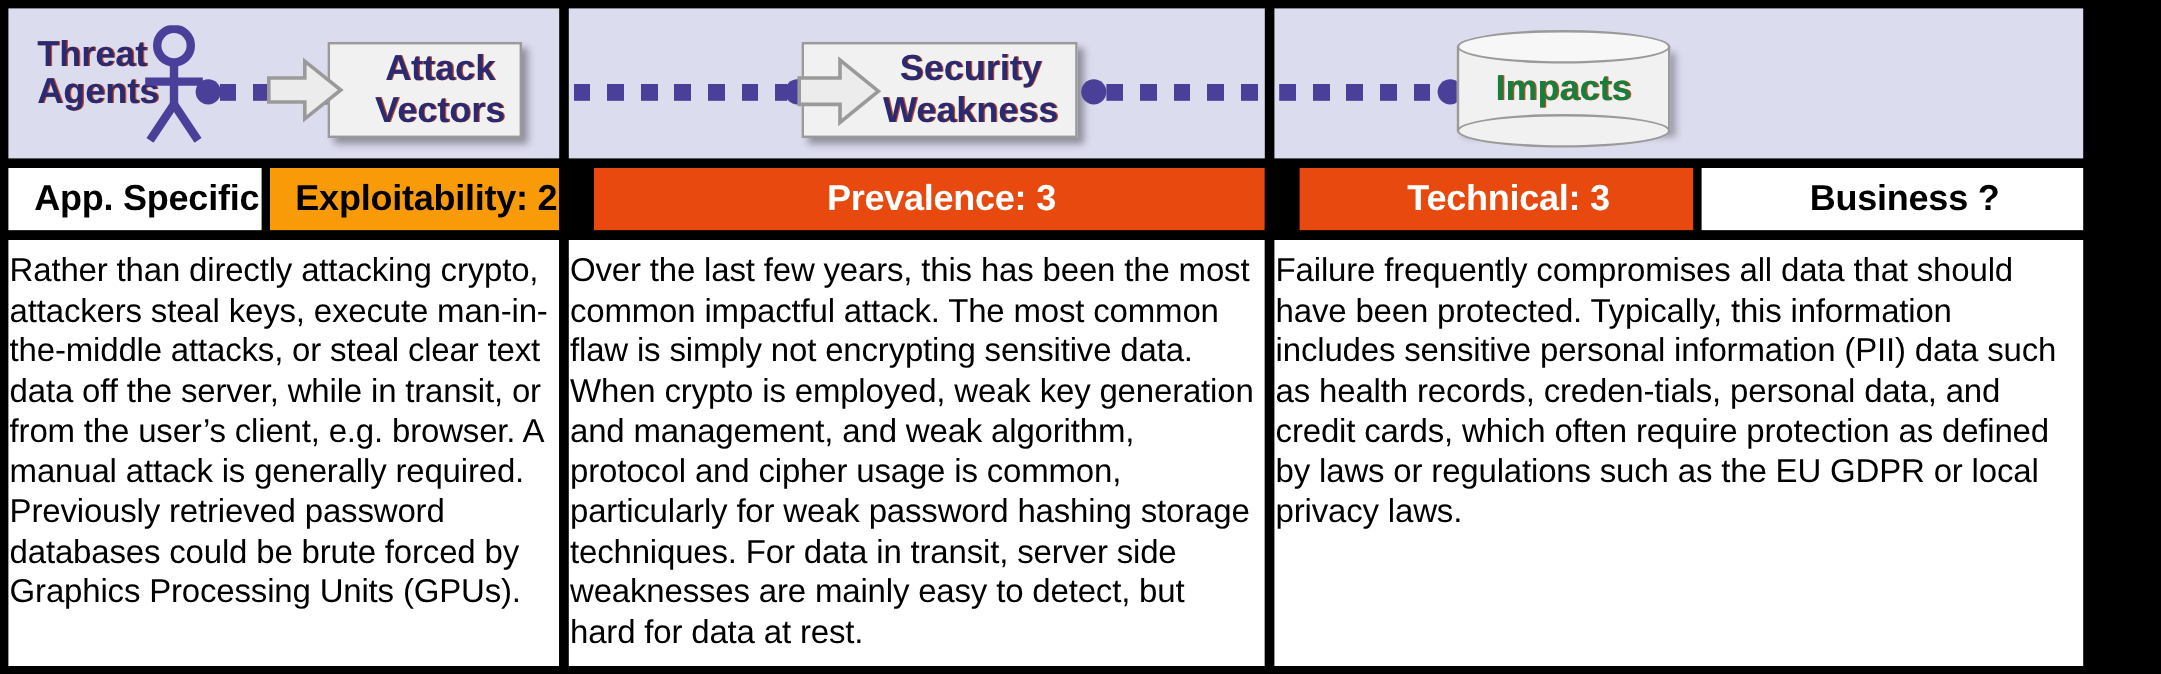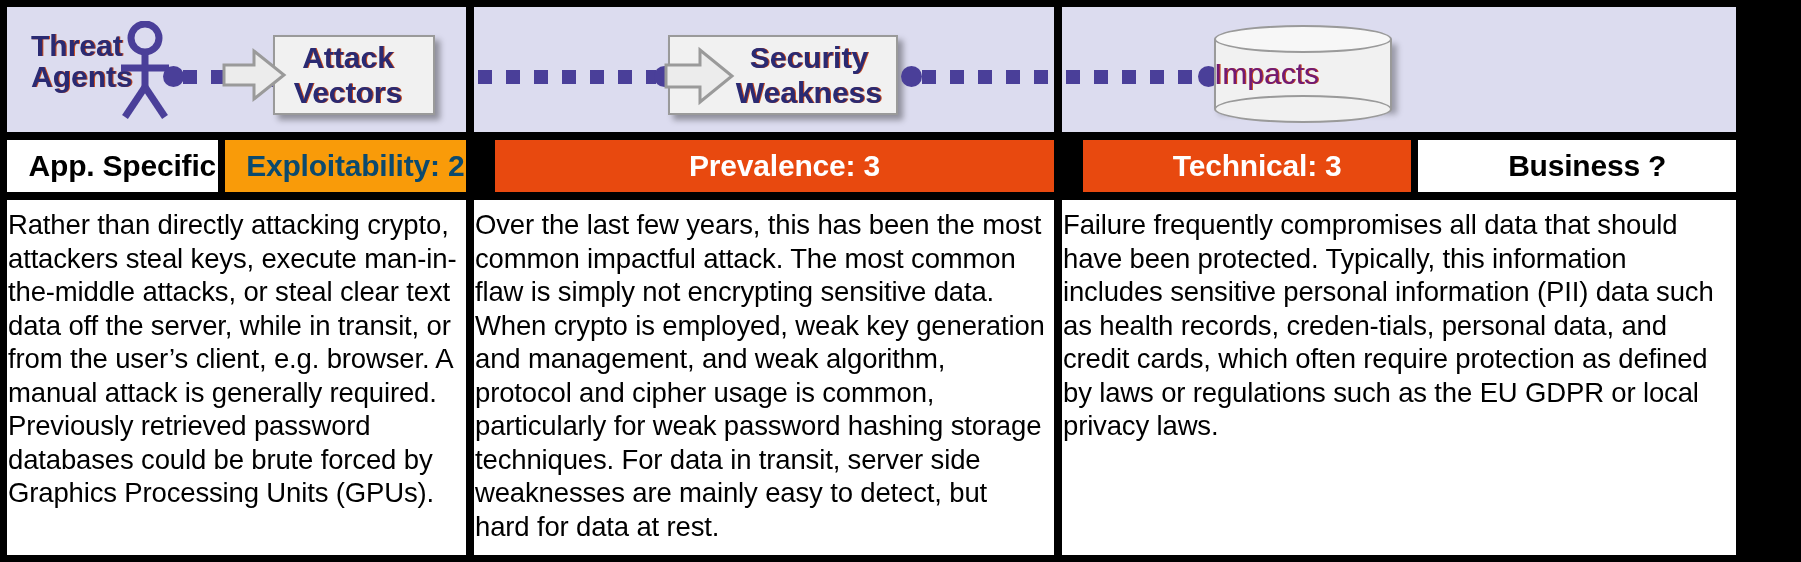--- a/index.html
+++ b/index.html
@@ -67,21 +67,21 @@
     justify-content:center;
     font-size:30px;
     font-weight:bold;
     letter-spacing:-0.2px;
     box-sizing:border-box;
     white-space:nowrap;
     padding-left:20px;
   }
   .rate + .rate{margin-left:7px;}
   .rate.white{background:#ffffff;color:#000;}
-  .rate.orange{background:#f99b09;color:#0c4a6e;}
+  .rate.orange{background:#f99b09;color:#000000;}
   .rate.red{background:#e8490f;color:#fff;margin-left:21px;}
 
   
   .bodyrow{
     flex:1 1 auto;
     background:#ffffff;
     box-sizing:border-box;
     padding:8px 6px 4px 1px;
     overflow:hidden;
   }
@@ -161,22 +161,23 @@
     background:#f1f1f1;
     border:2px solid #9a9a9a;
     border-radius:50%;
     box-sizing:border-box;
   }
   .cyl .cyllabel{
     position:absolute;
     left:0;top:50%;
     transform:translateY(-50%);
     width:100%;
-    font-size:30px;font-weight:normal;
-    color:#701a75;
+    text-align:center;
+    font-size:30px;font-weight:bold;
+    color:#15803d;
     text-shadow:1px 0 0 #c94a1e;
   }
 </style>
 </head>
 <body>
 
 <div id="page">
   <div class="frame"></div>
 
   <div class="cols">
@@ -193,21 +194,21 @@
           <line x1="4" y1="47" x2="52" y2="47" stroke="#4a3f99" stroke-width="7"></line>
           <line x1="28" y1="66" x2="8" y2="96" stroke="#4a3f99" stroke-width="7"></line>
           <line x1="28" y1="66" x2="48" y2="96" stroke="#4a3f99" stroke-width="7"></line>
         </svg>
 
         <div class="enddot" style="left:156px;top:59px;"></div>
         <div class="dots" style="left:176px;top:63px;width:92px;"></div>
         <div class="enddot" style="left:255px;top:59px;"></div>
 
         <div class="box3d" style="left:266px;top:28px;width:162px;height:80px;
-             display:flex;align-items:center;justify-content:center;padding-right:12px;">
+             display:flex;align-items:center;justify-content:flex-end;padding-right:12px;">
           <div class="boxlabel">Attack
 Vectors</div>
         </div>
         <svg style="position:absolute;left:215px;top:38px;" width="66" height="60" viewBox="0 0 66 60">
           <path d="M2,20 L32,20 L32,6 L62,30 L32,54 L32,40 L2,40 Z" fill="#ececec" stroke="#9a9a9a" stroke-width="3"></path>
         </svg>
       </div>
 
       <div class="band-rule"></div>
 

